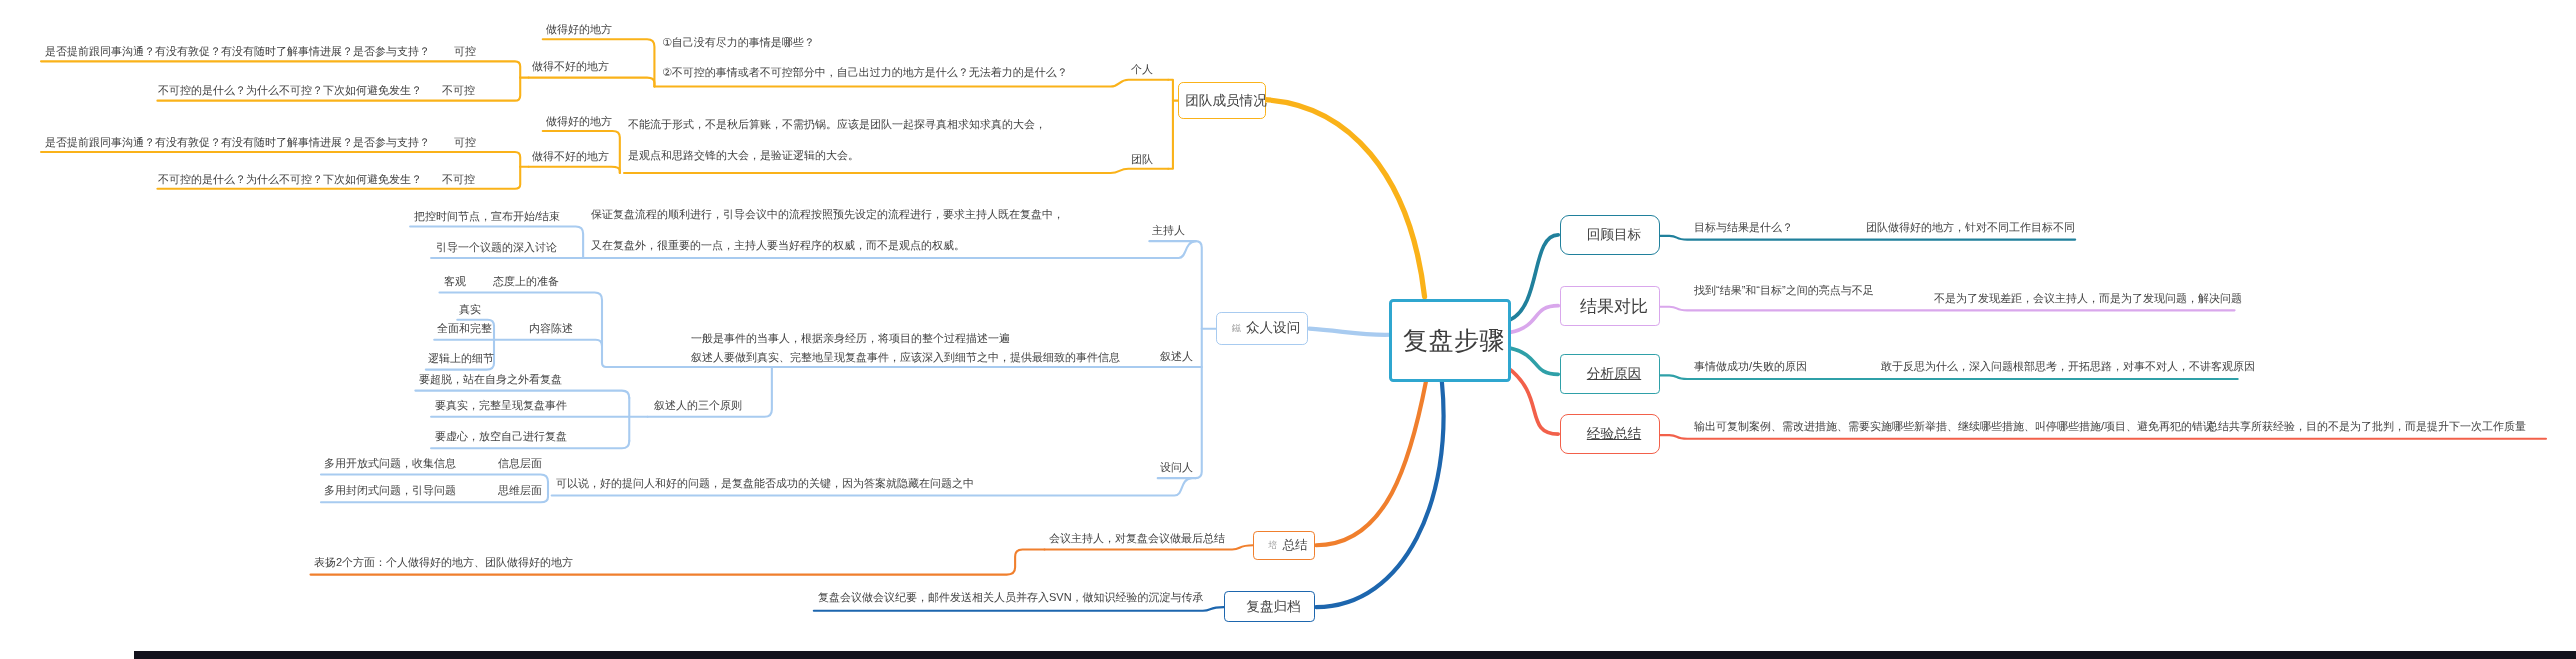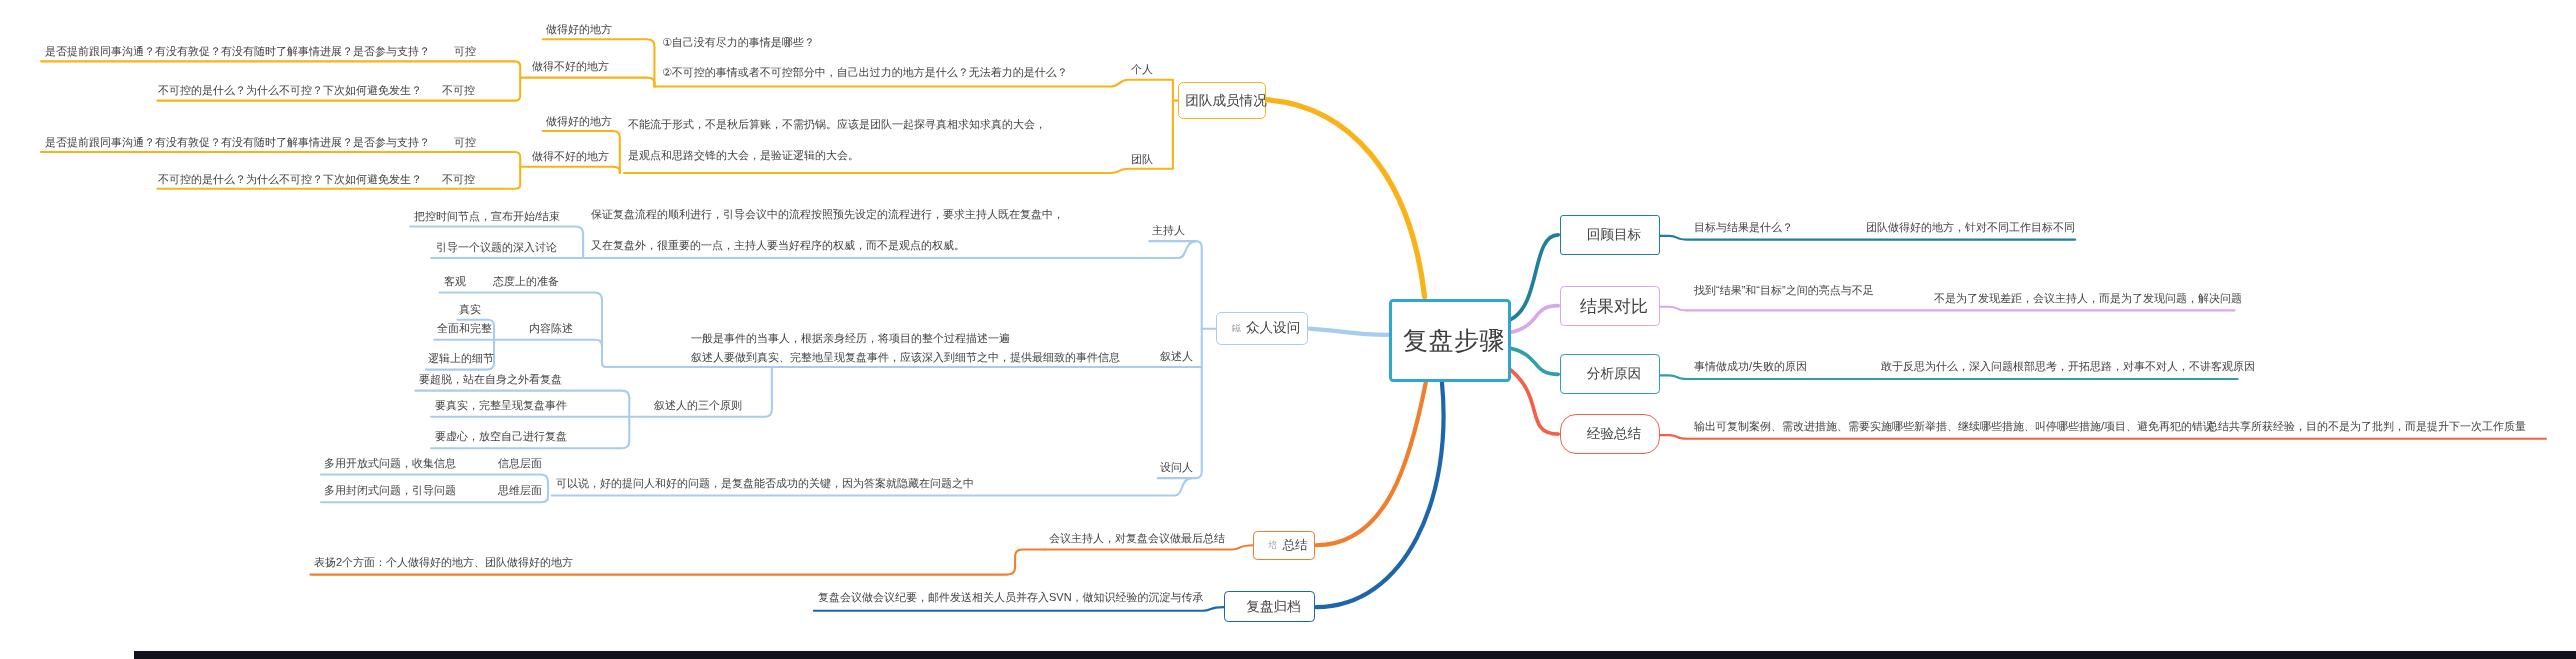--- a/index.html
+++ b/index.html
@@ -28,24 +28,24 @@
     padding-left:8px;
   }
   .box .mini-icon{font-size:9px;color:#9a9a9a;margin-right:5.2px;}
   #root-box{
     left:1389px;top:299px;width:122px;height:83px;
     border:3.7px solid #2FA6CF;border-radius:4.2px;
     font-size:25px;color:#3c3c3c;letter-spacing:0.5px;
   }
   #team-box{left:1178px;top:82px;width:88px;height:37px;border:1.6px solid #FAB219;border-radius:5.2px;font-size:13.6px;}
   #crowd-box{left:1216px;top:312px;width:92px;height:32.5px;border:1.6px solid #A8CBF0;border-radius:5.2px;font-size:13.6px;}
-  #review-goal-box{left:1560px;top:215px;width:100px;height:40px;border:1.6px solid #20809C;border-radius:3px;font-size:13.6px;}
+  #review-goal-box{left:1560px;top:215px;width:100px;height:40px;border:1.6px solid #20809C;border-radius:9px;font-size:13.6px;}
   #result-compare-box{left:1560px;top:286px;width:100px;height:40px;border:1.6px solid #D9A7EC;border-radius:4.2px;font-size:17px;}
-  #analyze-reason-box{left:1560px;top:354px;width:100px;height:40px;border:1.6px solid #2FA0A8;border-radius:4.2px;font-size:13.6px;}
-  #experience-box{left:1560px;top:414px;width:100px;height:40px;border:1.6px solid #F2604A;border-radius:16px;font-size:13.6px;}
+  #analyze-reason-box{left:1560px;top:354px;width:100px;height:40px;border:1.6px solid #2FA0A8;border-radius:4.2px;font-size:13.6px;text-decoration:underline;}
+  #experience-box{left:1560px;top:414px;width:100px;height:40px;border:1.6px solid #F2604A;border-radius:8px;font-size:13.6px;text-decoration:underline;}
   #summary-box{left:1253px;top:531px;width:62px;height:29px;border:1.6px solid #F07F2D;border-radius:4.2px;font-size:12.6px;}
   #archive-box{left:1224px;top:591px;width:91px;height:31px;border:1.6px solid #1D66AE;border-radius:4.2px;font-size:13.6px;}
   #bottom-bar{position:absolute;left:134px;top:651px;width:2442px;height:8.4px;background:#12121c;}
 </style>
 </head>
 <body>
 
 <div id="canvas">
 
   <svg id="wires" width="2576" height="659" viewBox="0 0 4913 1257">

